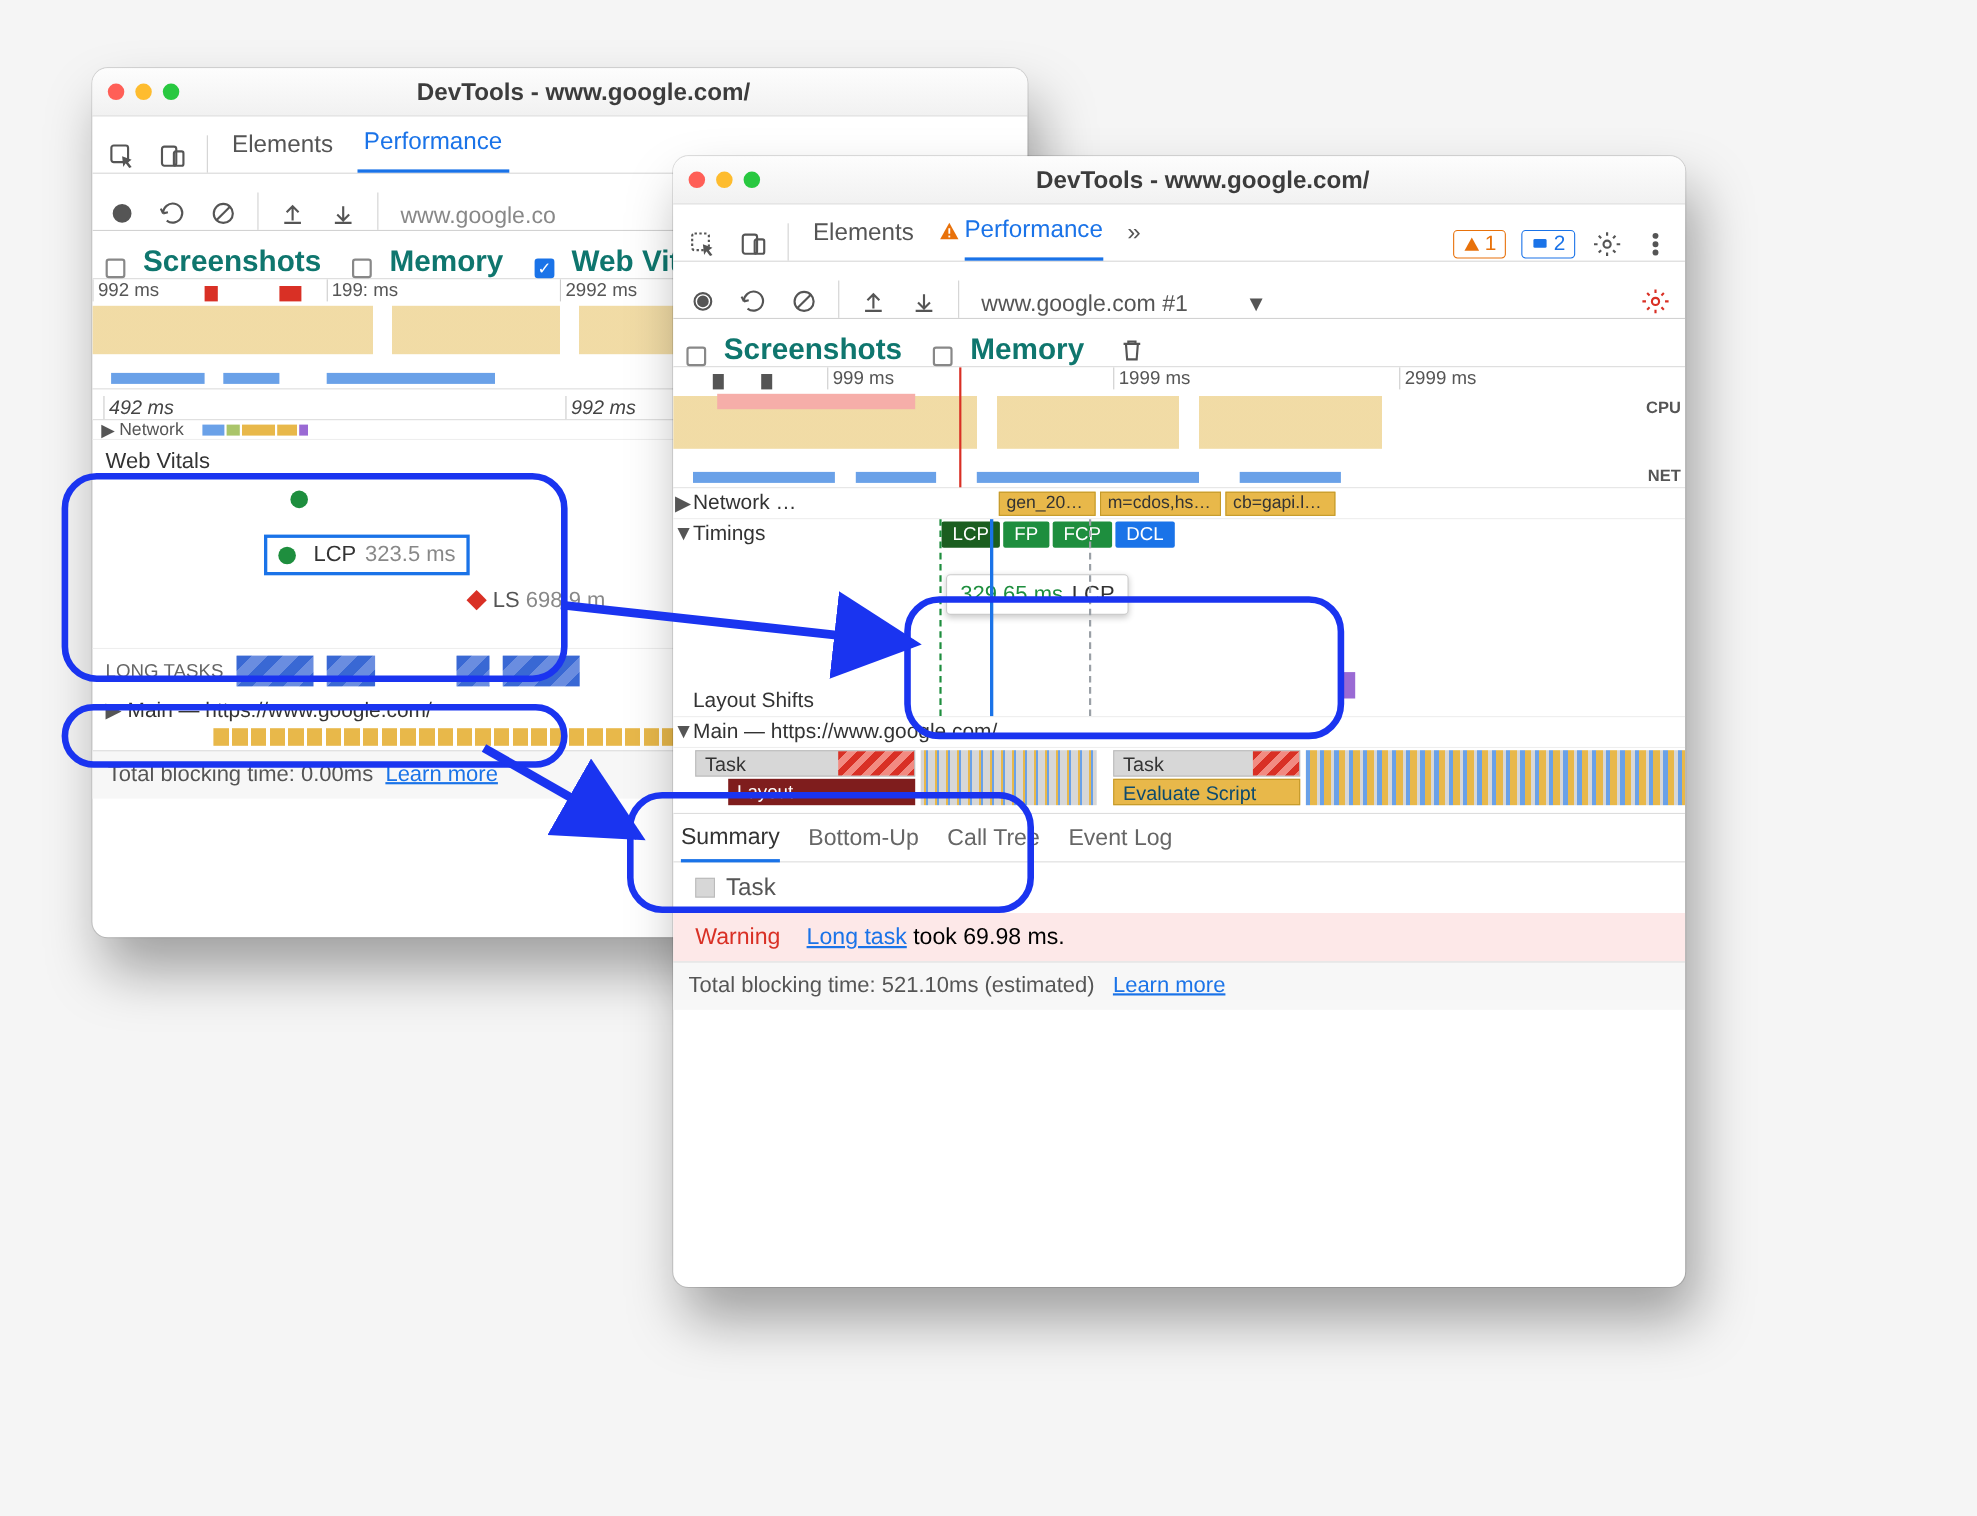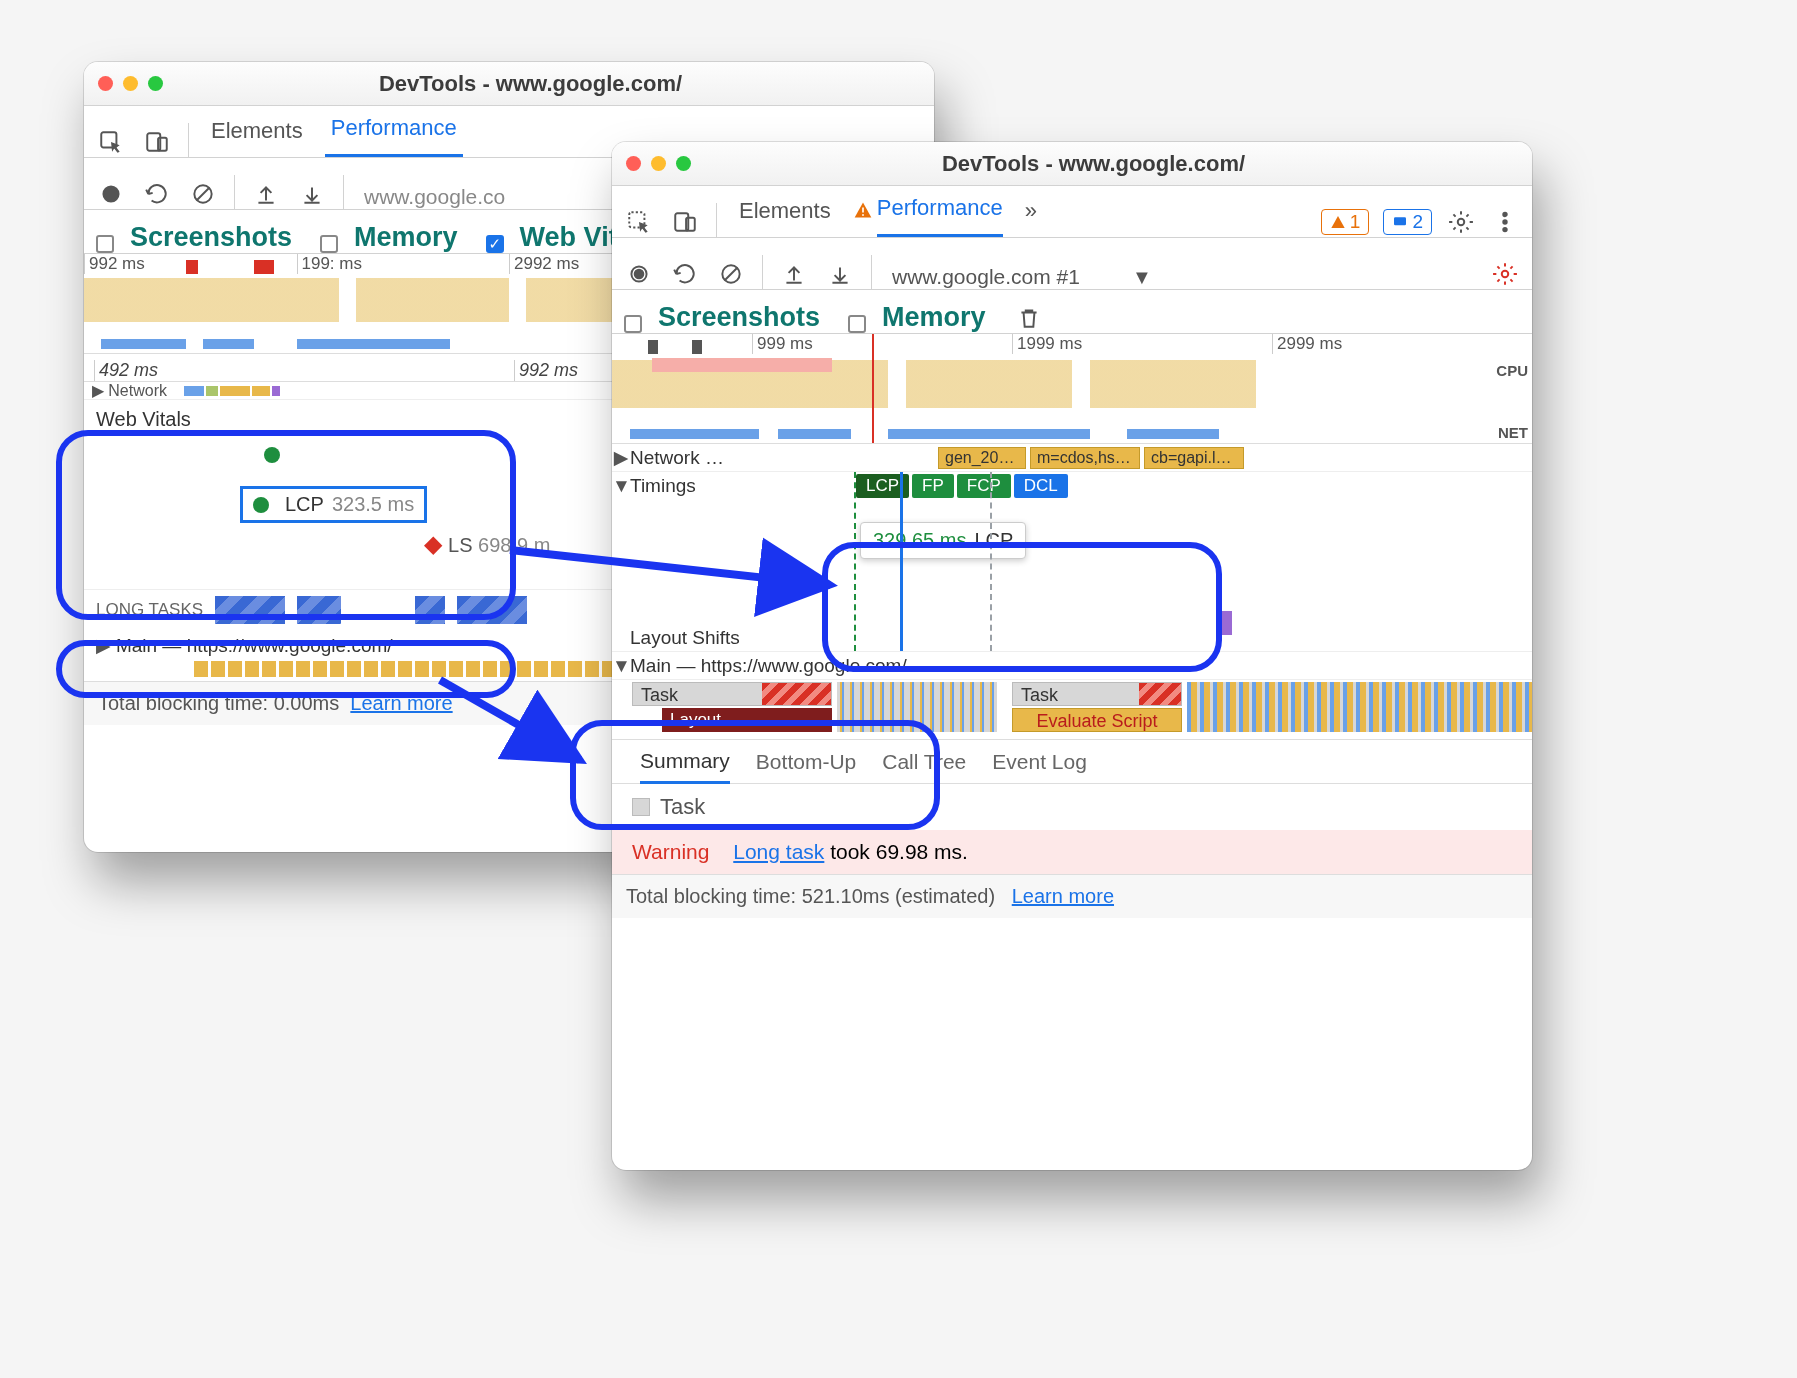--- a/index.html
+++ b/index.html
@@ -71,35 +71,35 @@
   .track-label{white-space:nowrap;padding-right:6px;}
   .chip{font-size:17px;padding:2px 10px;border-radius:2px;color:#fff;margin-right:3px;}
   .chip.lcp{background:#1b5e20;}
   .chip.fp{background:#1e8e3e;}
   .chip.fcp{background:#1e8e3e;}
   .chip.dcl{background:#1a73e8;}
   .net-block{background:#e8b84a;border:1px solid #c49a2a;font-size:16px;padding:1px 6px;white-space:nowrap;overflow:hidden;color:#333;}
   .task-block{background:#d7d7d7;color:#333;font-size:18px;padding:2px 8px;position:relative;border:1px solid #bbb;}
   .task-red{position:absolute;right:0;top:0;bottom:0;width:35%;
      background:repeating-linear-gradient(135deg,#d93025 0 6px,#f28b82 6px 12px);}
-  .eval-block{background:#e8b84a;color:#b91c1c;font-size:18px;padding:2px 8px;border:1px solid #c49a2a;text-align:center;}
+  .eval-block{background:#e8b84a;color:#0c4a6e;font-size:18px;padding:2px 8px;border:1px solid #c49a2a;}
   .tooltip{background:#fff;border:1px solid #ccc;border-radius:4px;padding:6px 12px;font-size:20px;color:#333;box-shadow:0 2px 6px rgba(0,0,0,.2);display:flex;gap:8px;}
   .tooltip .val{color:#1e8e3e;font-weight:500;}
   .webvitals-box{font-size:20px;color:#333;padding:8px 12px;}
   .wv-dot{width:16px;height:16px;border-radius:50%;background:#1e8e3e;display:inline-block;vertical-align:middle;margin-right:8px;}
   .lcp-pill{border:3px solid #1a73e8;padding:4px 10px;display:inline-flex;align-items:center;gap:8px;}
   .ls-label{color:#555;font-size:20px;}
   .ls-val{color:#888;}
   .long-tasks-row{display:flex;align-items:center;gap:12px;font-size:17px;color:#666;padding:6px 12px;}
   .lt-block{height:28px;background:repeating-linear-gradient(135deg,#3968d4 0 10px,#6a8de0 10px 20px);}
   .main-label{font-size:19px;color:#333;padding:4px 12px;}
   .footer{border-top:1px solid #ddd;background:#f7f7f7;padding:10px 14px;font-size:20px;color:#555;}
   .footer a{color:#1a73e8;text-decoration:underline;cursor:pointer;}
 
-  .detail-tabs{display:flex;gap:26px;padding:0 28px;border-bottom:1px solid #ddd;height:44px;align-items:center;font-size:21px;color:#666;}
+  .detail-tabs{display:flex;gap:26px;padding:0 7px;border-bottom:1px solid #ddd;height:44px;align-items:center;font-size:21px;color:#666;}
   .detail-tabs .dt.active{color:#333;border-bottom:3px solid #1a73e8;line-height:41px;}
   .task-hdr{display:flex;align-items:center;gap:10px;padding:10px 20px;font-size:22px;color:#555;}
   .swatch{width:18px;height:18px;background:#d7d7d7;border:1px solid #bbb;}
   .warn-row{background:#fde8e8;padding:10px 20px;font-size:21px;}
   .warn-row .w{color:#d93025;margin-right:18px;}
   .warn-row a{color:#1a73e8;text-decoration:underline;}
   .meta-row{padding:10px 20px;font-size:21px;color:#555;}
 
   
   .callout{position:absolute;border:6px solid #1a34f0;border-radius:32px;pointer-events:none;z-index:990;}
@@ -395,21 +395,21 @@
     <span class="side-label" style="top:28px">CPU</span>
     <span class="side-label" style="bottom:2px">NET</span>
     <div style="position:absolute;left:260px;top:0;bottom:0;width:2px;background:#d93025"></div>
   </div>
 
 
   <div class="tracks" style="position:relative">
     <div class="track-row">
       <span class="toggle">▶</span>
         <span class="track-label">Network …</span>
-      <div style="position:absolute;left:326px;display:flex;gap:4px">
+      <div style="position:absolute;left:296px;display:flex;gap:4px">
         <span class="net-block" style="width:88px">gen_20…</span>
         <span class="net-block" style="width:110px">m=cdos,hs…</span>
         <span class="net-block" style="width:100px">cb=gapi.l…</span>
       </div>
     </div>
 
     <div style="position:relative;height:180px;border-bottom:1px solid #eee">
       <div class="track-row" style="border:none">
         <span class="toggle">▼</span>
           <span class="track-label">Timings</span>

